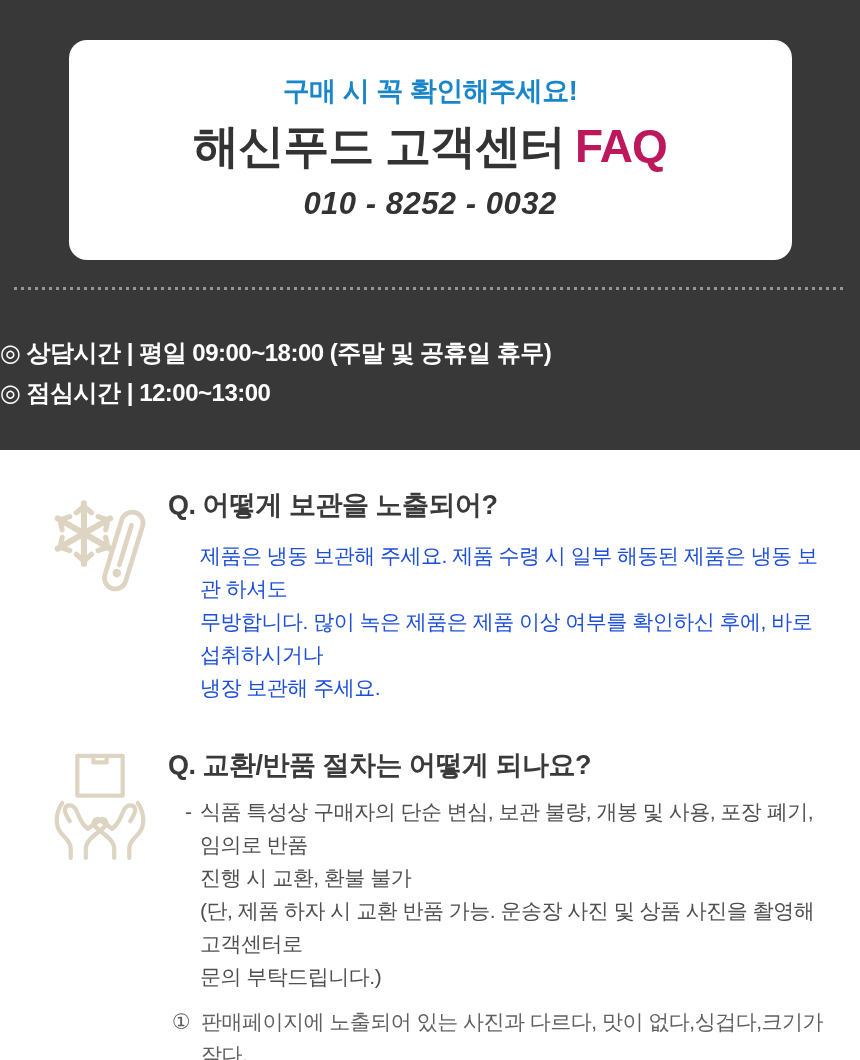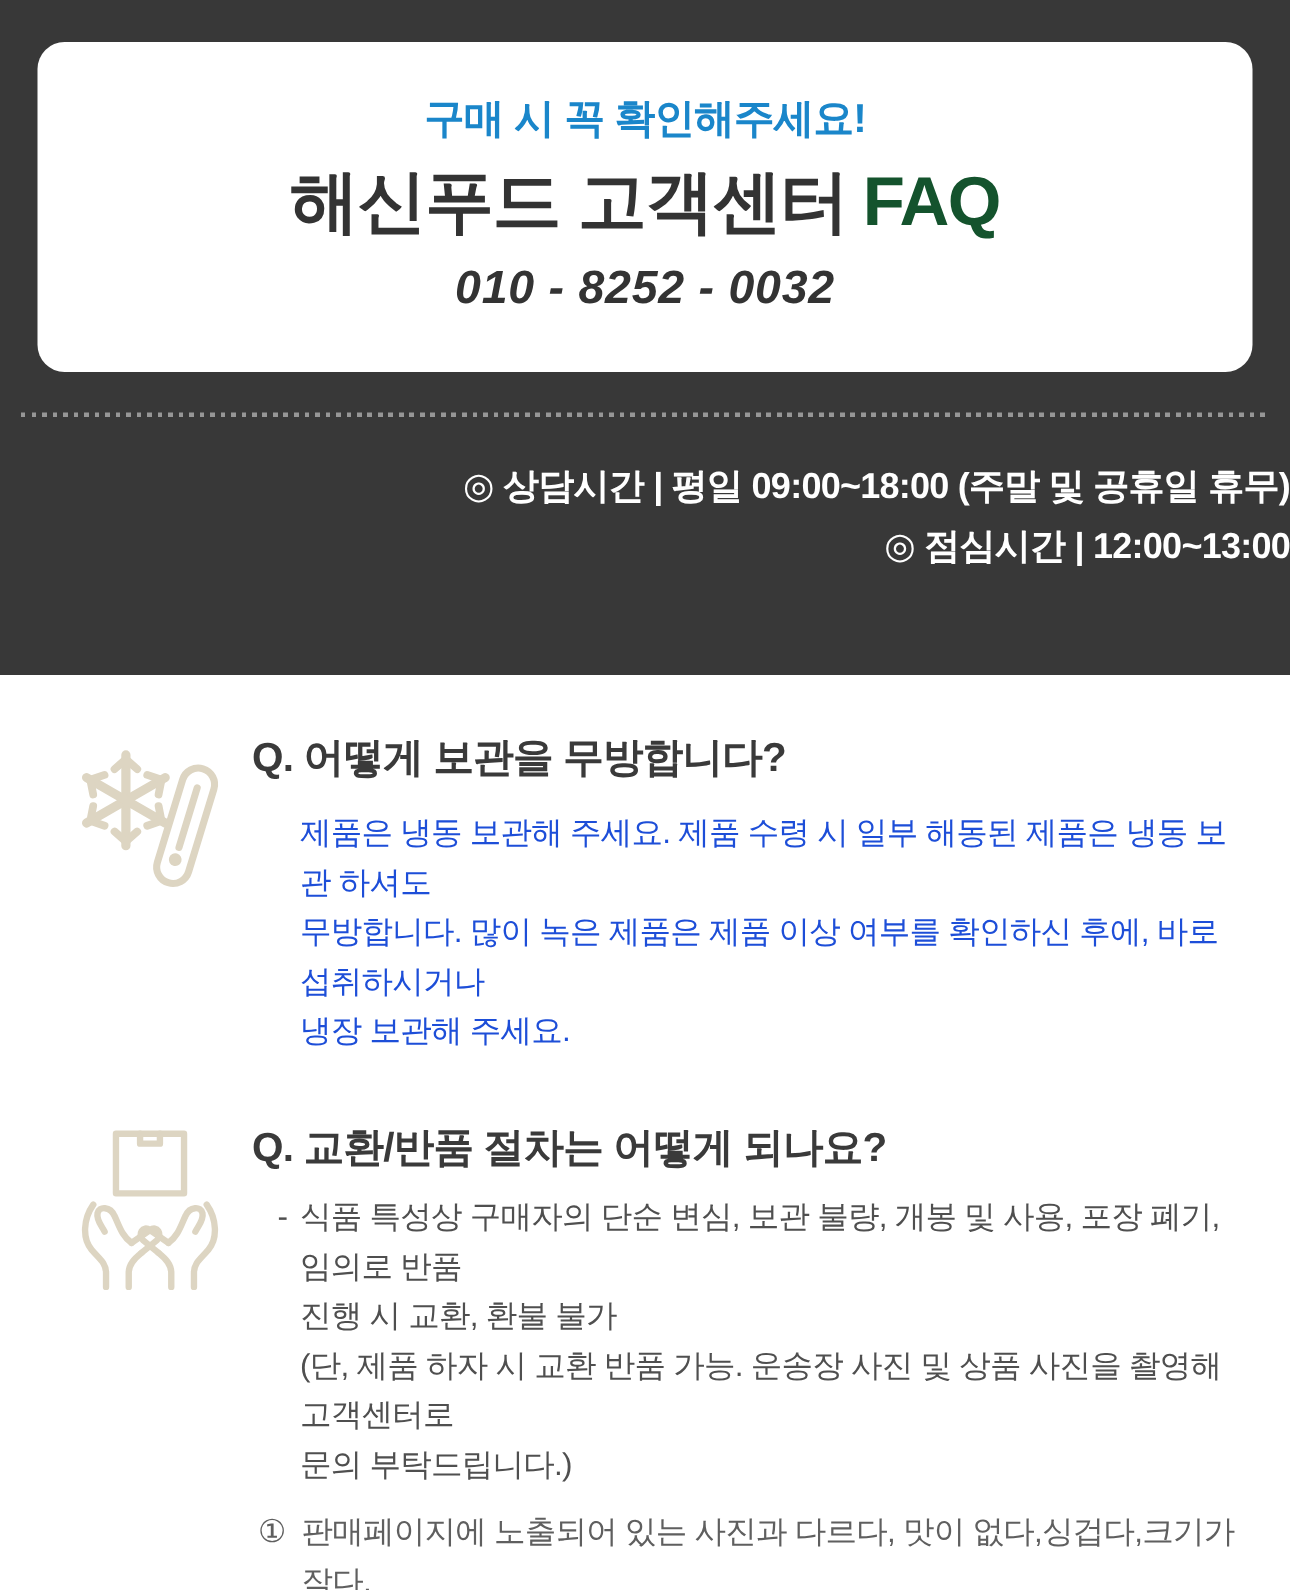--- a/index.html
+++ b/index.html
@@ -10,55 +10,55 @@
   }
   .page { width: 860px; height: 1060px; background: #ffffff; overflow: hidden; }
 
   
   .hero {
     width: 100%; height: 450px;
     background: #383838;
     padding-top: 28px;
   }
   .card {
-    width: 810px; height: 220px;
-    margin: 0 auto;
+    width: 723px; height: 220px;
+    margin: 12px auto;
     background: #ffffff;
     border-radius: 18px;
     text-align: center;
     padding-top: 33px;
   }
   .subtitle {
     font-size: 27px; font-weight: 700;
     color: #1a86ca;
     letter-spacing: -0.5px;
   }
   .title {
     margin-top: 12px;
     font-size: 46px; font-weight: 800;
     color: #333333;
     letter-spacing: -1px;
     line-height: 1.1;
   }
-  .title .accent { color: #14532d; margin-left: 10px; }
+  .title .accent { color: #be185d; margin-left: 10px; }
   .phone {
     margin-top: 14px;
     font-size: 31px; font-weight: 700;
     color: #333333;
     letter-spacing: 0.5px;
     font-style: italic;
   }
   .dotted {
     width: 832px; height: 3px;
     margin: 27px auto 0 auto;
     background: repeating-linear-gradient(90deg, #969696 0 3px, rgba(0,0,0,0) 3px 7px);
   }
   .info {
-    margin-top: 27px;
-    text-align: right;
+    margin-top: 43px;
+    text-align: left;
   }
   .info-line {
     color: #ffffff;
     font-size: 24px; font-weight: 700;
     line-height: 40px;
     letter-spacing: -0.5px;
   }
 
   
   .faq { padding: 38px 30px 0 48px; }
@@ -148,21 +148,21 @@
               </g>
           </g>
           <g transform="rotate(17 80 66)" stroke-width="5">
             <rect x="68" y="22" width="23" height="84" rx="11.5"></rect>
             <line x1="79.5" y1="36" x2="79.5" y2="80"></line>
             <circle cx="79.5" cy="89" r="4.5" fill="#ddd5c2" stroke="none"></circle>
           </g>
         </svg>
       </div>
       <div class="qa-content">
-        <div class="qa-question">Q. 어떻게 보관을 무방합니다?</div>
+        <div class="qa-question">Q. 어떻게 보관을 노출되어?</div>
         <div class="qa-answer">제품은 냉동 보관해 주세요. 제품 수령 시 일부 해동된 제품은 냉동 보관 하셔도
 무방합니다. 많이 녹은 제품은 제품 이상 여부를 확인하신 후에, 바로 섭취하시거나
 냉장 보관해 주세요.</div>
       </div>
     </div>
 
     <div class="qa-item">
       <div class="qa-icon">
         <svg width="104" height="114" viewBox="0 0 110 116" fill="none" stroke="#ddd5c2" stroke-width="4.5" stroke-linecap="round" stroke-linejoin="round">
           <rect x="31" y="6" width="48" height="42"></rect>

